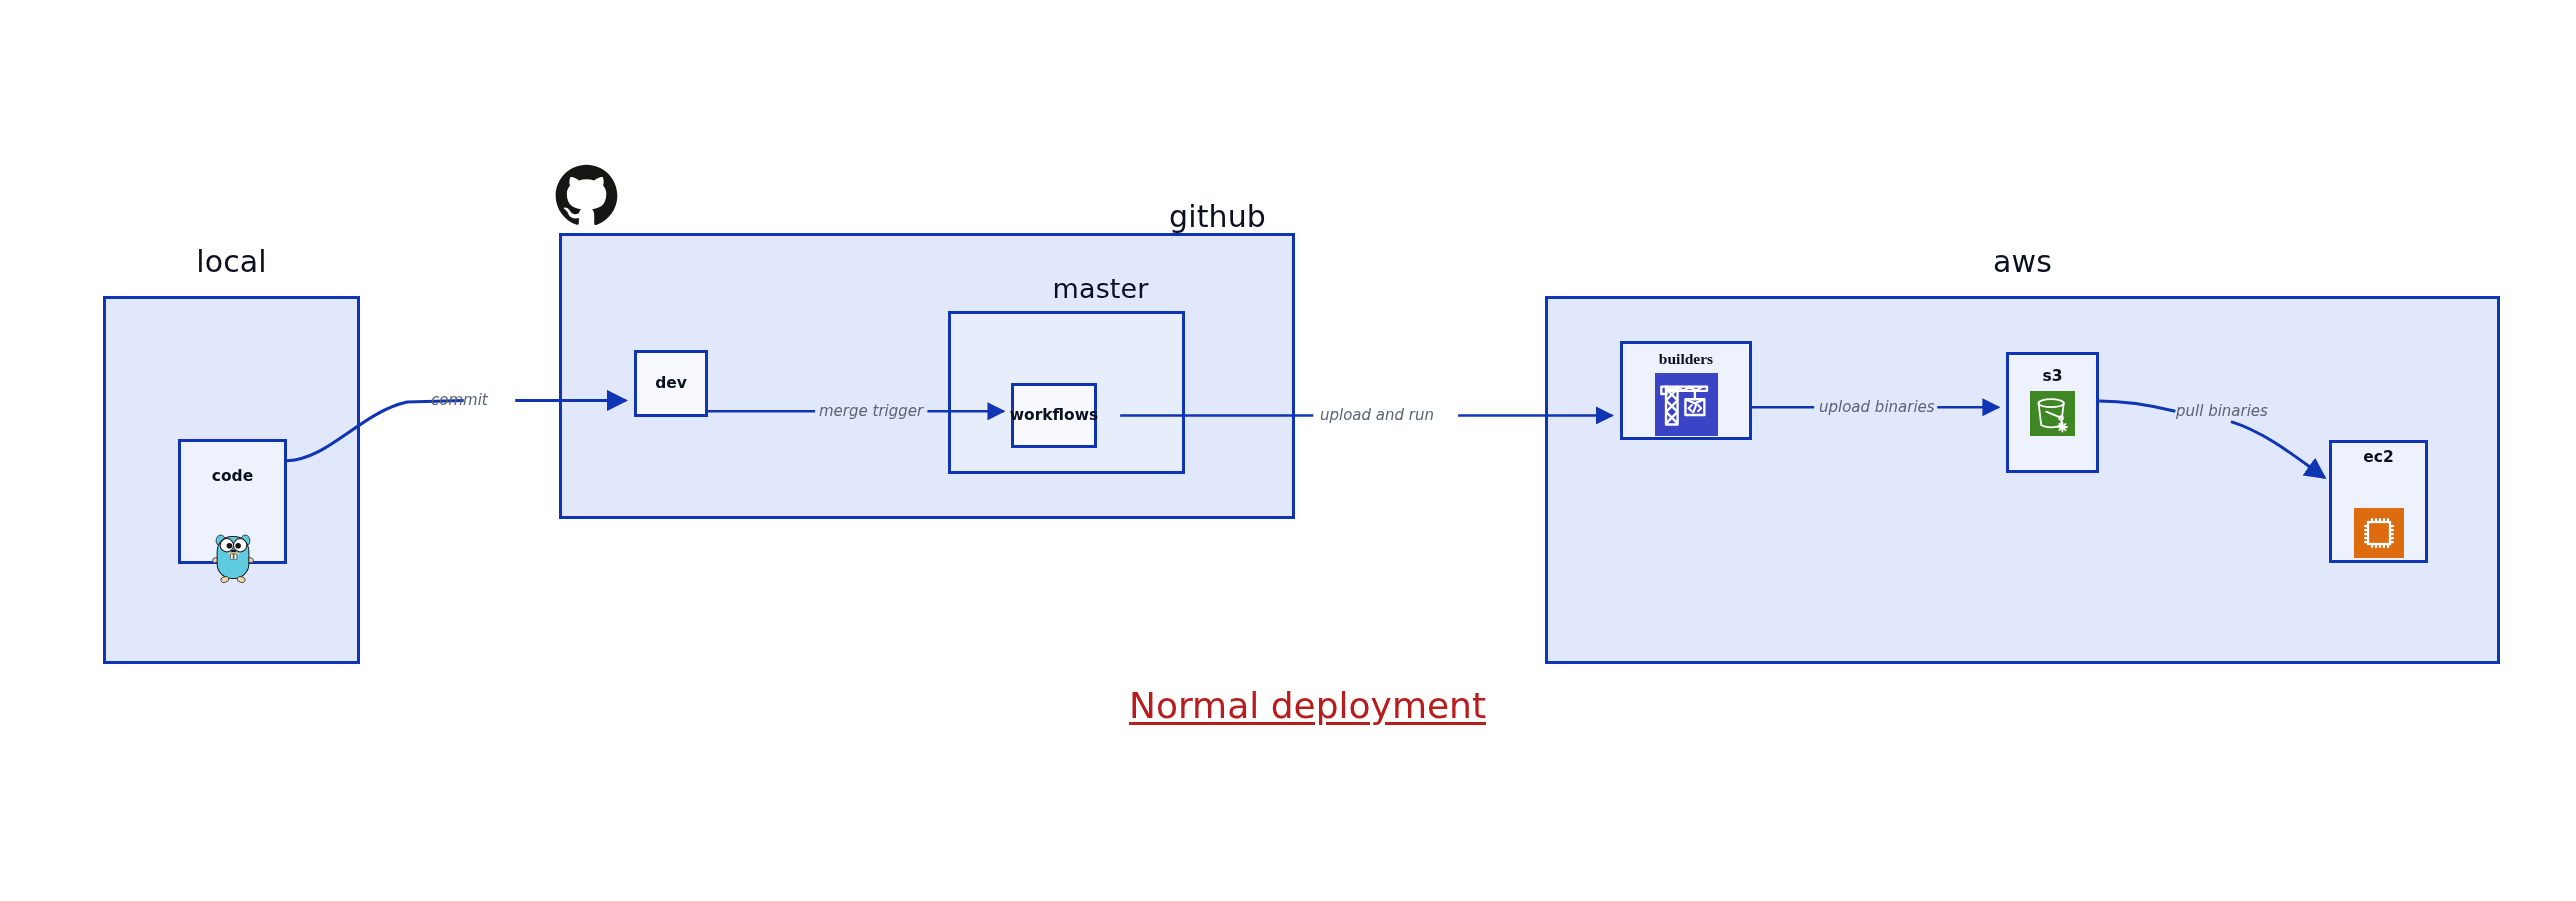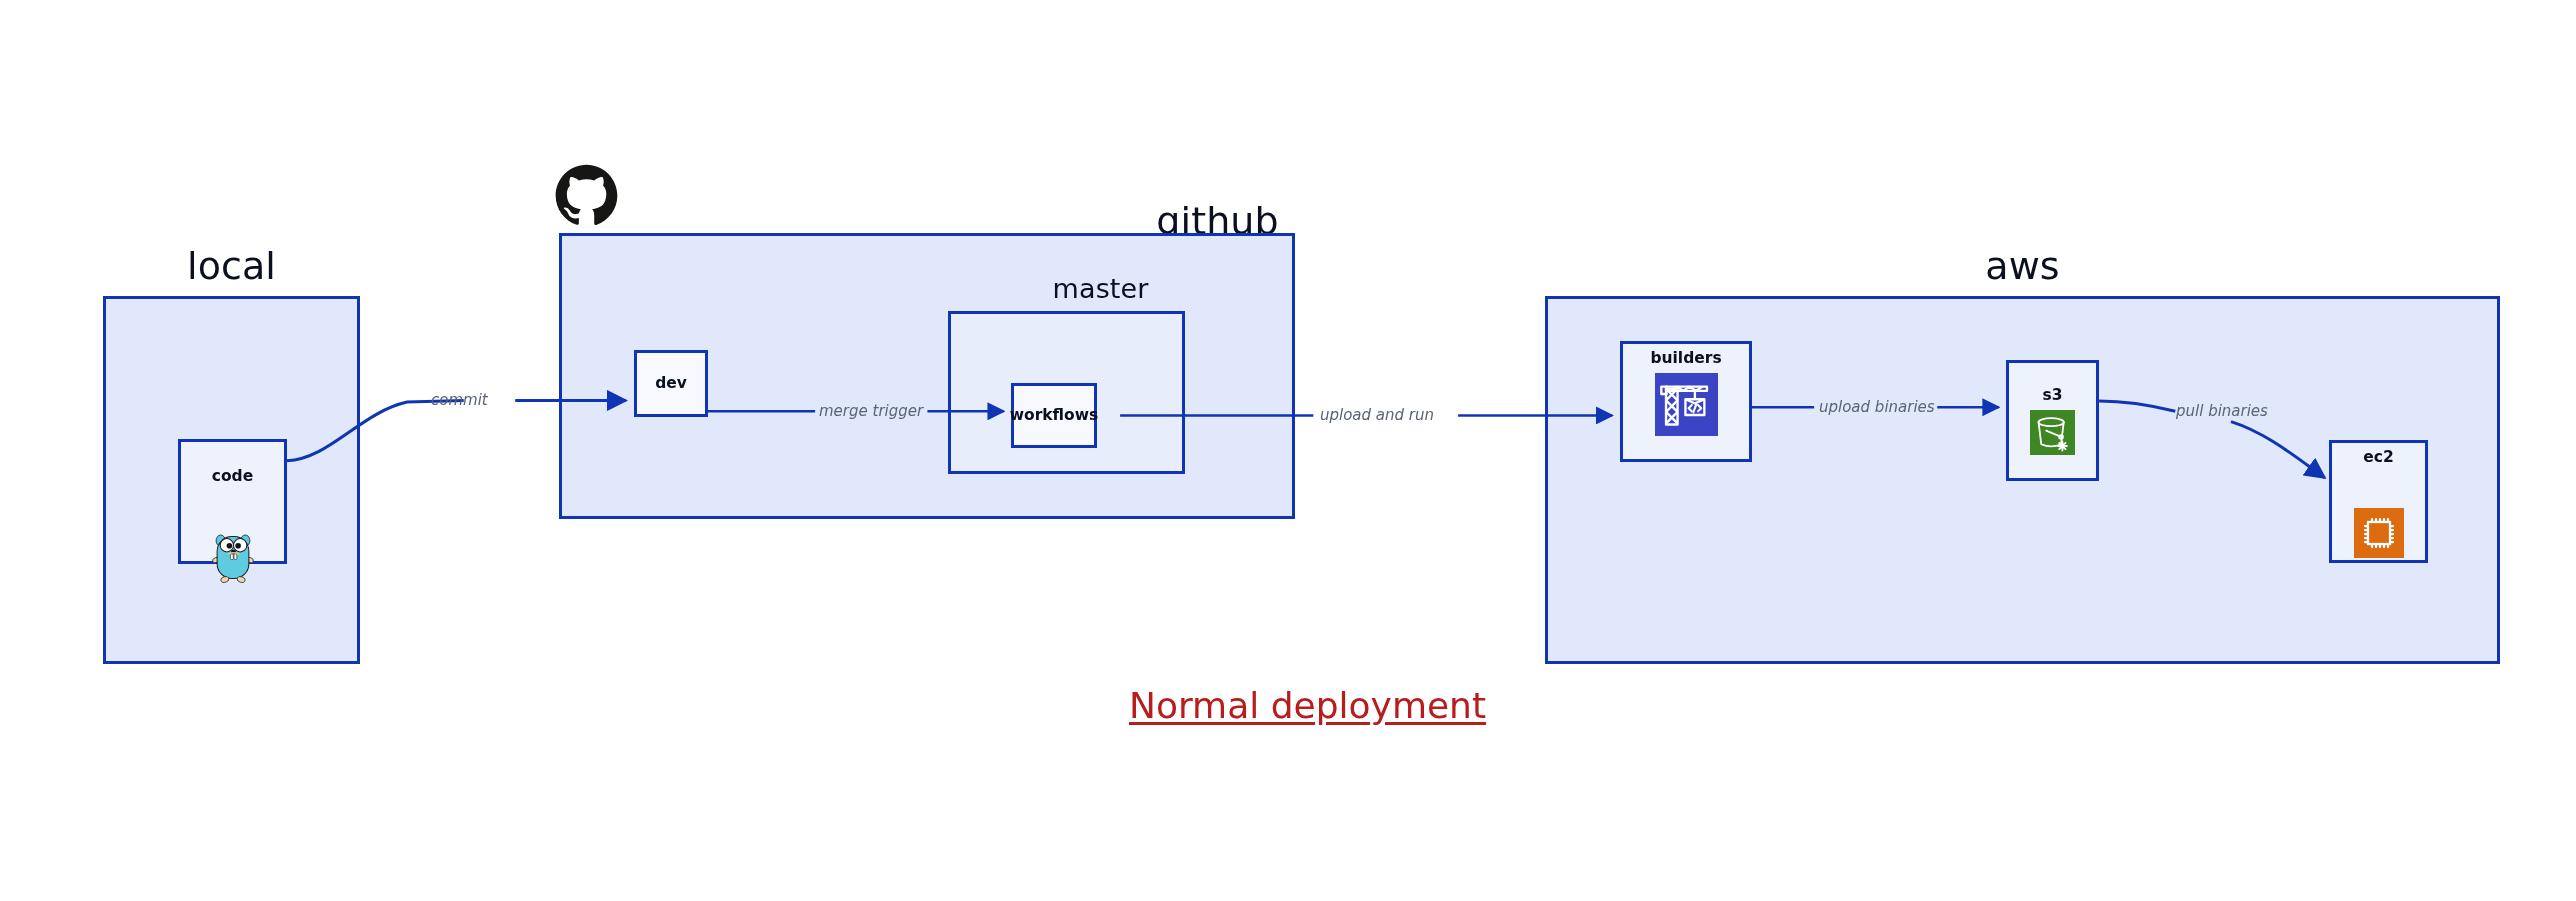--- a/index.html
+++ b/index.html
@@ -27,21 +27,21 @@
   
   .group-box {
     position: absolute;
     background: #e2e8fb;
     border: 3.6px solid #0f35b5;
     box-sizing: border-box;
   }
   .group-label {
     position: absolute;
     color: #0b1021;
-    font-size: 38px;
+    font-size: 30px;
     font-weight: 400;
     letter-spacing: 0.1px;
     white-space: nowrap;
     text-align: center;
     line-height: 1;
   }
 
   
   .sub-box {
     position: absolute;
@@ -172,21 +172,21 @@
   <div class="sub-box" style="left:948px; top:311px; width:237px; height:163px;"></div>
 
   <div class="node-box node-plain" style="left:1011px; top:383px; width:86px; height:65px;">
     <div class="node-title">workflows</div>
   </div>
 
   <div class="group-label" style="left:1545px; top:247px; width:955px;">aws</div>
 
   <div class="group-box" style="left:1545px; top:296px; width:955px; height:368px;"></div>
 
-  <div class="node-box" style="left:1620px; top:341px; width:132px; height:121px; padding-top:7.2px;">
+  <div class="node-box" style="left:1620px; top:341px; width:132px; height:99px; padding-top:7.2px;font-family:Liberation Serif, serif;">
     <div class="node-title">builders</div>
     <span class="node-icon" style="margin-top:6.2px;">
       <svg width="63" height="63" viewBox="0 0 120 120" xmlns="http://www.w3.org/2000/svg">
         <rect x="0" y="0" width="120" height="120" fill="#3b44c4"></rect>
         <g stroke="#ffffff" stroke-width="4.5" fill="none" stroke-linejoin="round">
 
           <rect x="21" y="30" width="22" height="68"></rect>
           <path d="M21 30 L43 52 M43 30 L21 52 M21 52 L43 74 M43 52 L21 74 M21 74 L43 96 M43 74 L21 96"></path>
 
           <rect x="12" y="26" width="10" height="14"></rect>
@@ -201,21 +201,21 @@
         </g>
         <g stroke="#ffffff" stroke-width="4" fill="none" stroke-linecap="round" stroke-linejoin="round">
           <path d="M70 61 L64 67 L70 73"></path>
           <path d="M82 61 L88 67 L82 73"></path>
           <path d="M79 59 L73 75"></path>
         </g>
       </svg>
     </span>
   </div>
 
-  <div class="node-box" style="left:2006px; top:360px; width:93px; height:121px; padding-top:25px;">
+  <div class="node-box" style="left:2006px; top:352px; width:93px; height:121px; padding-top:14px;">
     <div class="node-title">s3</div>
     <span class="node-icon" style="margin-top:6.2px;">
       <svg width="45" height="45" viewBox="0 0 100 100" xmlns="http://www.w3.org/2000/svg">
         <rect x="0" y="0" width="100" height="100" fill="#3f8624"></rect>
         <g stroke="#ffffff" stroke-width="4" fill="none" stroke-linecap="round" stroke-linejoin="round">
           <ellipse cx="47" cy="27" rx="28" ry="9"></ellipse>
           <path d="M19 27 L25 76 q22 10 44 0 L75 27"></path>
           <path d="M36 46 L68 59"></path>
           <circle cx="69" cy="60" r="4.2"></circle>
 

